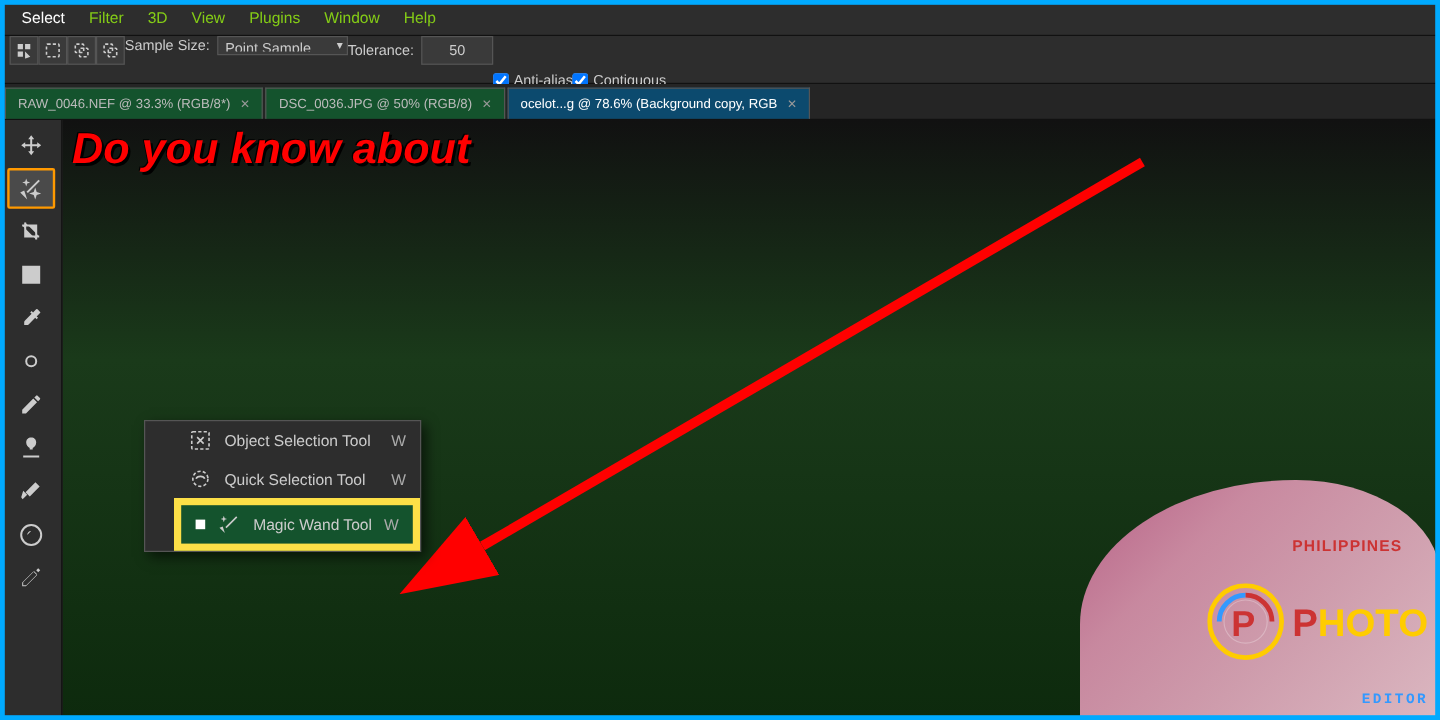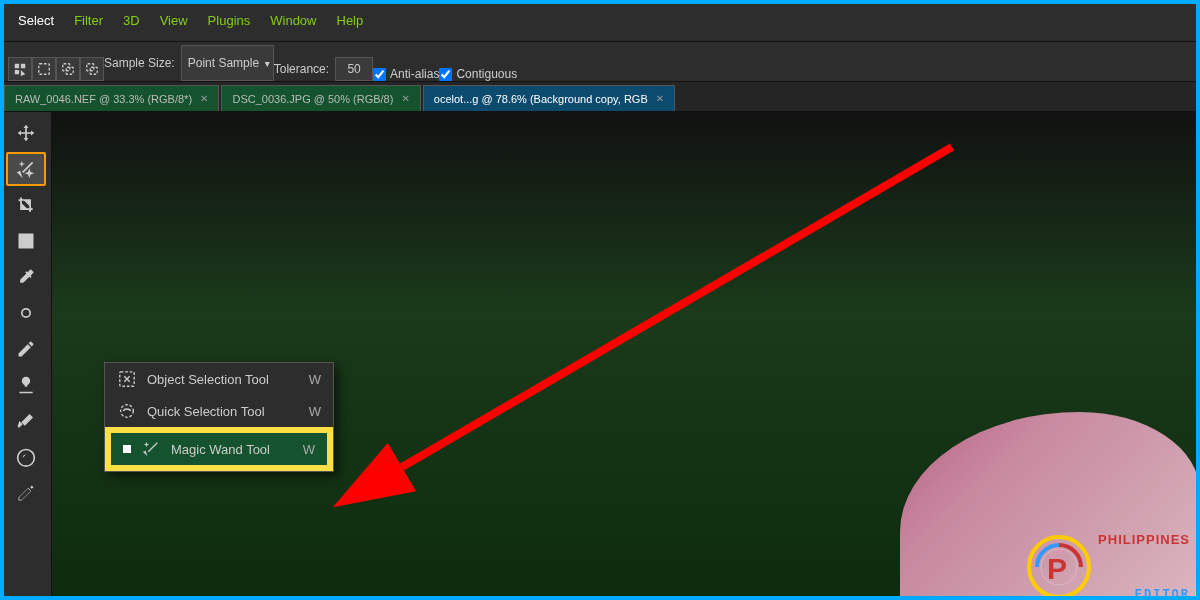--- a/index.html
+++ b/index.html
@@ -7,21 +7,21 @@
       width: 1200px;
       height: 600px;
       overflow: hidden;
       font-family: Arial, sans-serif;
       background: #1e1e1e;
       position: relative;
     }
 
     
     .menu-bar {
-      height: 42px;
+      height: 30px;
       background: #2d2d2d;
       display: flex;
       align-items: center;
       padding: 0 8px;
       border-bottom: 1px solid #111;
       position: relative;
       z-index: 10;
     }
     .menu-item {
       color: #84cc16;
@@ -32,43 +32,43 @@
       display: flex;
       align-items: center;
     }
     .menu-item.select-item { color: #fff; }
 
     
     .tool-options-bar {
       height: 40px;
       background: #2d2d2d;
       display: flex;
-      align-items: flex-end;
+      align-items: flex-start;
       padding: 0 8px;
       gap: 0;
       border-bottom: 1px solid #111;
       position: relative;
       z-index: 10;
     }
     .tool-option-group {
       display: flex;
       align-items: center;
       gap: 6px;
     }
     .tool-option-label {
       color: #ccc;
       font-size: 12px;
     }
     .tool-option-select {
       background: #3a3a3a;
       border: 1px solid #555;
       color: #ccc;
       font-size: 12px;
-      padding: 2px 4px 2px 6px;
-      height: 36px;
+      padding: 2px 20px 2px 6px;
+      height: 16px;
       appearance: none;
       -webkit-appearance: none;
       cursor: pointer;
       position: relative;
     }
     .select-wrapper {
       position: relative;
       display: flex;
       align-items: center;
     }
@@ -80,21 +80,21 @@
       font-size: 10px;
       pointer-events: none;
     }
     .tool-option-input {
       background: #3a3a3a;
       border: 1px solid #555;
       color: #ccc;
       font-size: 12px;
       padding: 2px 4px;
       height: 24px;
-      width: 38px;
+      width: 60px;
       text-align: center;
     }
     .tool-icon-btn {
       width: 24px;
       height: 24px;
       background: #3a3a3a;
       border: 1px solid #555;
       display: flex;
       align-items: center;
       justify-content: center;
@@ -182,27 +182,28 @@
     }
     .tool-btn.active {
       background: #4a4a4a;
       border: 2px solid #f90;
     }
     .tool-btn svg { width: 20px; height: 20px; fill: #ccc; }
 
     
     .tool-flyout {
       position: absolute;
-      left: 52px;
+      left: 68px;
       top: 250px;
       background: #2d2d2d;
       border: 1px solid #555;
       z-index: 100;
       min-width: 230px;
       box-shadow: 4px 4px 10px rgba(0,0,0,0.6);
+      padding-left: 24px;
     }
     .flyout-item {
       display: flex;
       align-items: center;
       gap: 10px;
       padding: 6px 12px;
       cursor: pointer;
       color: #ccc;
       font-size: 13px;
     }
@@ -496,20 +497,21 @@
   </div>
 
   <div class="canvas-area">
     <div class="canvas-content">
       
     </div>
 
     <div class="flower-element"></div>
 
     <div class="overlay-title">
+      <div class="line1">Do you know about</div>
     </div>
 
     <svg class="arrow-container" viewBox="0 0 1148 470" xmlns="http://www.w3.org/2000/svg">
 
       <defs>
         <marker id="arrowhead" markerWidth="10" markerHeight="7" refX="0" refY="3.5" orient="auto">
           <polygon points="0 0, 10 3.5, 0 7" fill="red"></polygon>
         </marker>
       </defs>
 
@@ -563,19 +565,22 @@
         <path d="M 32 32 m -22 0 a 22 22 0 0 1 22 -22" fill="none" stroke="#3399ff" stroke-width="4"></path>
 
         <path d="M 32 32 m 0 -22 a 22 22 0 0 1 22 22" fill="none" stroke="#cc3333" stroke-width="4"></path>
 
         <text x="20" y="44" font-size="30" font-weight="900" fill="#cc3333" font-family="Arial">P</text>
 
         <circle cx="32" cy="32" r="18" fill="none" stroke="#ffffff44" stroke-width="1"></circle>
       </svg>
       <div class="logo-text-area">
         <span class="logo-philippines">PHILIPPINES</span>
+        <span class="logo-photo">
+          <span class="p-letter">P</span><span class="hoto">HOTO</span>
+        </span>
         <span class="logo-editor">EDITOR</span>
       </div>
     </div>
 
   </div>
 
 </div>
 
 </body></html>

